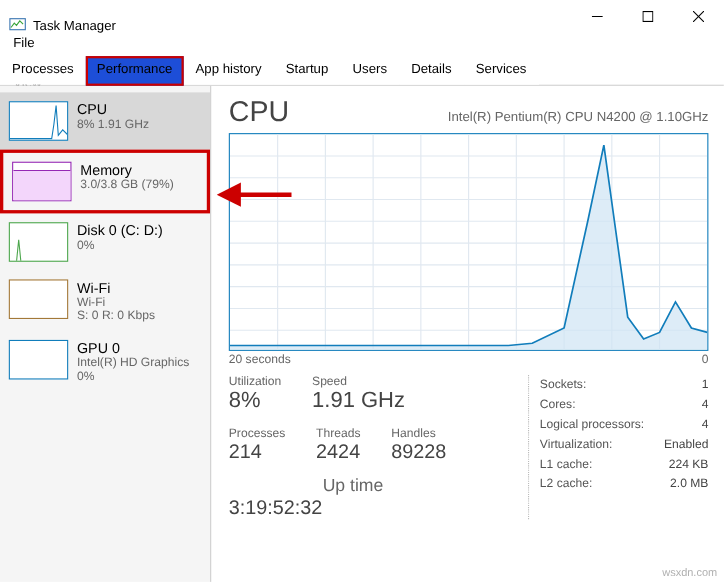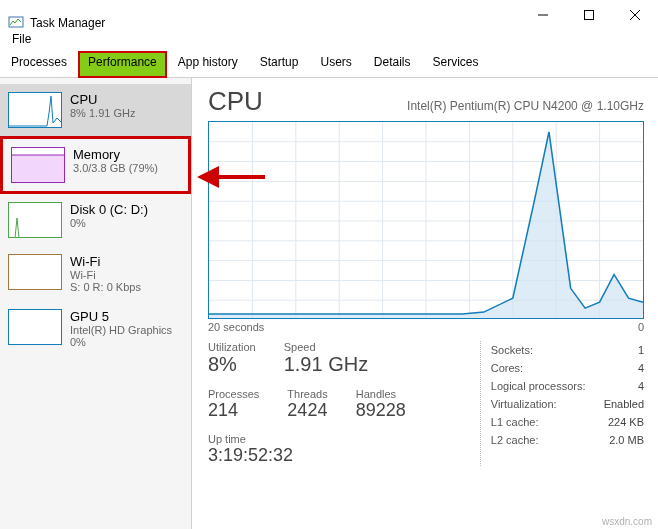--- a/index.html
+++ b/index.html
@@ -9,21 +9,21 @@
     .titlebar .icon { width: 16px; height: 16px; margin-right: 6px; }
     .titlebar .title { font-size: 12px; flex: 1; }
     .win-controls { display: flex; }
     .win-btn { width: 46px; height: 30px; display: flex; align-items: center; justify-content: center; font-size: 13px; }
     
     .menubar { height: 20px; display: flex; padding: 0 4px; flex-direction: column; }
     .menubar .menu-item { padding: 2px 8px; font-size: 12px; cursor: default; }
     
     .tabbar { height: 28px; display: flex; border-bottom: 1px solid #d0d0d0; position: relative; }
     .tab { padding: 4px 10px; font-size: 12px; border: 1px solid transparent; border-bottom: none; background: #fff; cursor: default; }
-    .tab.active { border-color: #d0d0d0; position: relative; top: 1px; background: #84cc16; }
+    .tab.active { border-color: #d0d0d0; position: relative; top: 1px; background: #1d4ed8; }
     .tab.highlight-wrap { border: 2px solid #cc0000; padding: 2px 8px; }
     
     .content { display: flex; height: calc(100% - 78px); }
     
     .sidebar { width: 192px; background: #f5f5f5; border-right: 1px solid #d0d0d0; overflow-y: auto; padding-top: 6px; }
     .category { display: flex; align-items: flex-start; padding: 8px 6px 8px 8px; cursor: default; }
     .category.selected { background: #d8d8d8; }
     .category.highlight { border: 3px solid #cc0000; }
     .thumb { width: 54px; height: 36px; border: 1px solid #888; background: #fff; margin-right: 8px; flex-shrink: 0; position: relative; overflow: hidden; }
     .cat-text .name { font-size: 13px; }
@@ -45,21 +45,21 @@
     .big-stats { display: flex; margin-bottom: 12px; }
     .big-stat { margin-right: 28px; }
     .big-stat .label { font-size: 11px; color: #666; }
     .big-stat .value { font-size: 20px; color: #444; }
     
     .small-stats { display: flex; margin-bottom: 12px; }
     .small-stat { margin-right: 28px; }
     .small-stat .label { font-size: 11px; color: #666; }
     .small-stat .value { font-size: 18px; color: #444; }
     
-    .uptime .label { font-size: 11px; color: #666; }
+    .uptime .label { font-size: 16px; color: #666; text-align: center; }
     .uptime .value { font-size: 18px; color: #444; }
     
     .kv-row { display: flex; justify-content: space-between; font-size: 11px; color: #444; line-height: 18px; }
     .kv-row .k { color: #555; }
     
     .arrow { position: absolute; left: 197px; top: 162px; z-index: 20; pointer-events: none; }
     
     .watermark { position: absolute; right: 6px; bottom: 2px; font-size: 10px; color: #b0b0b0; }
   </style>
 </head>
@@ -155,21 +155,21 @@
       <div class="cat-text">
         <div class="name">Wi-Fi</div>
         <div class="sub">Wi-Fi</div>
         <div class="sub">S: 0 R: 0 Kbps</div>
       </div>
     </div>
 
     <div class="category">
       <div class="thumb" style="border-color:#117dbb"></div>
       <div class="cat-text">
-        <div class="name">GPU 5</div>
+        <div class="name">GPU 0</div>
         <div class="sub">Intel(R) HD Graphics</div>
         <div class="sub">0%</div>
       </div>
     </div>
 
   </div>
 
   <div class="main">
     <div class="main-header">
       <div class="main-title">CPU</div>

